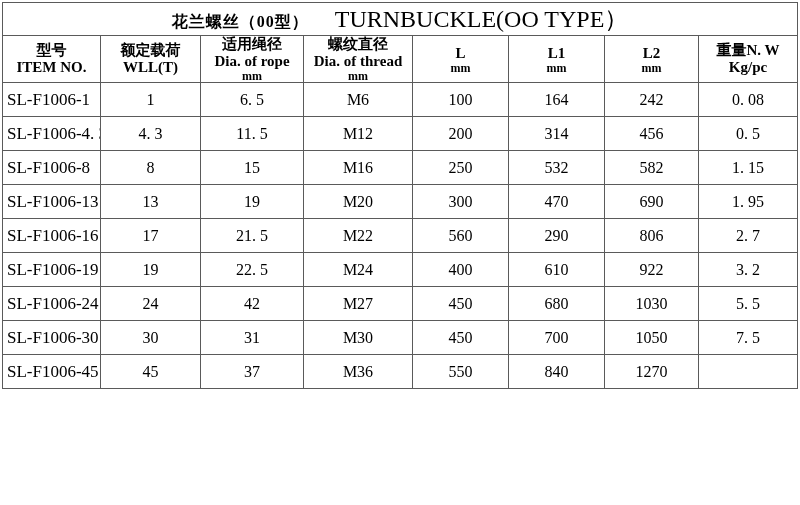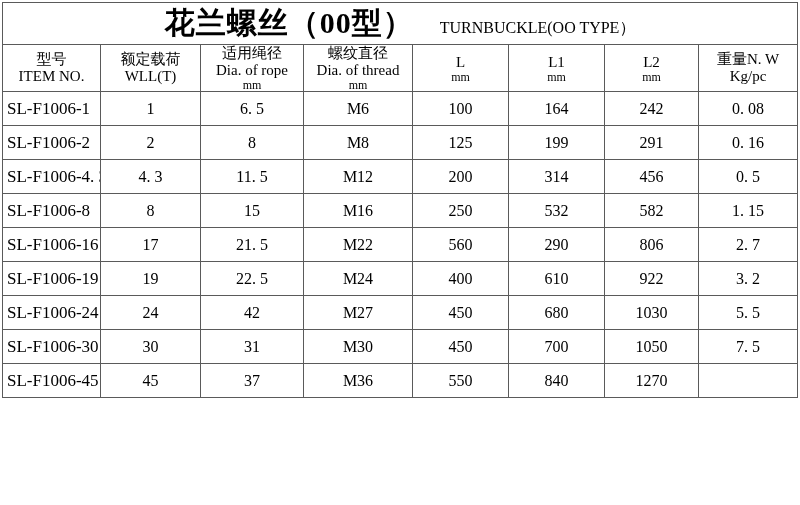--- a/index.html
+++ b/index.html
@@ -28,35 +28,35 @@
     overflow: hidden;
     white-space: nowrap;
   }
   .title-cell {
     height: 32px;
     text-align: center;
     vertical-align: middle;
     font-weight: normal;
   }
   .title-cn {
-    font-size: 30px;
+    font-size: 16px;
     font-weight: bold;
     letter-spacing: 1px;
     margin-top: 8px;
   }
   .title-en {
-    font-size: 16px;
+    font-size: 24px;
     font-weight: normal;
     margin-left: 26px;
   }
   tr.header-row th {
     height: 46px;
     text-align: center;
     vertical-align: middle;
-    font-weight: normal;
+    font-weight: bold;
     font-size: 15px;
     line-height: 17px;
   }
   tr.header-row .hline.small {
     font-size: 12px;
     line-height: 12px;
   }
   tbody td {
     height: 33px;
     font-size: 16px;
@@ -132,50 +132,50 @@
           <td class="item-cell">SL-F1006-1</td>
           <td class="num-cell">1</td>
           <td class="num-cell">6. 5</td>
           <td class="num-cell">M6</td>
           <td class="num-cell">100</td>
           <td class="num-cell">164</td>
           <td class="num-cell">242</td>
           <td class="num-cell">0. 08</td>
         </tr>
         <tr>
-          <td class="item-cell">SL-F1006-2</td>
-          <td class="num-cell">2</td>
-          <td class="num-cell">8</td>
-          <td class="num-cell">M8</td>
-          <td class="num-cell">125</td>
-          <td class="num-cell">199</td>
-          <td class="num-cell">291</td>
-          <td class="num-cell">0. 16</td>
-        </tr>
-        <tr>
           <td class="item-cell">SL-F1006-4. 3</td>
           <td class="num-cell">4. 3</td>
           <td class="num-cell">11. 5</td>
           <td class="num-cell">M12</td>
           <td class="num-cell">200</td>
           <td class="num-cell">314</td>
           <td class="num-cell">456</td>
           <td class="num-cell">0. 5</td>
         </tr>
         <tr>
           <td class="item-cell">SL-F1006-8</td>
           <td class="num-cell">8</td>
           <td class="num-cell">15</td>
           <td class="num-cell">M16</td>
           <td class="num-cell">250</td>
           <td class="num-cell">532</td>
           <td class="num-cell">582</td>
           <td class="num-cell">1. 15</td>
         </tr>
         <tr>
+          <td class="item-cell">SL-F1006-13</td>
+          <td class="num-cell">13</td>
+          <td class="num-cell">19</td>
+          <td class="num-cell">M20</td>
+          <td class="num-cell">300</td>
+          <td class="num-cell">470</td>
+          <td class="num-cell">690</td>
+          <td class="num-cell">1. 95</td>
+        </tr>
+        <tr>
           <td class="item-cell">SL-F1006-16</td>
           <td class="num-cell">17</td>
           <td class="num-cell">21. 5</td>
           <td class="num-cell">M22</td>
           <td class="num-cell">560</td>
           <td class="num-cell">290</td>
           <td class="num-cell">806</td>
           <td class="num-cell">2. 7</td>
         </tr>
         <tr>

